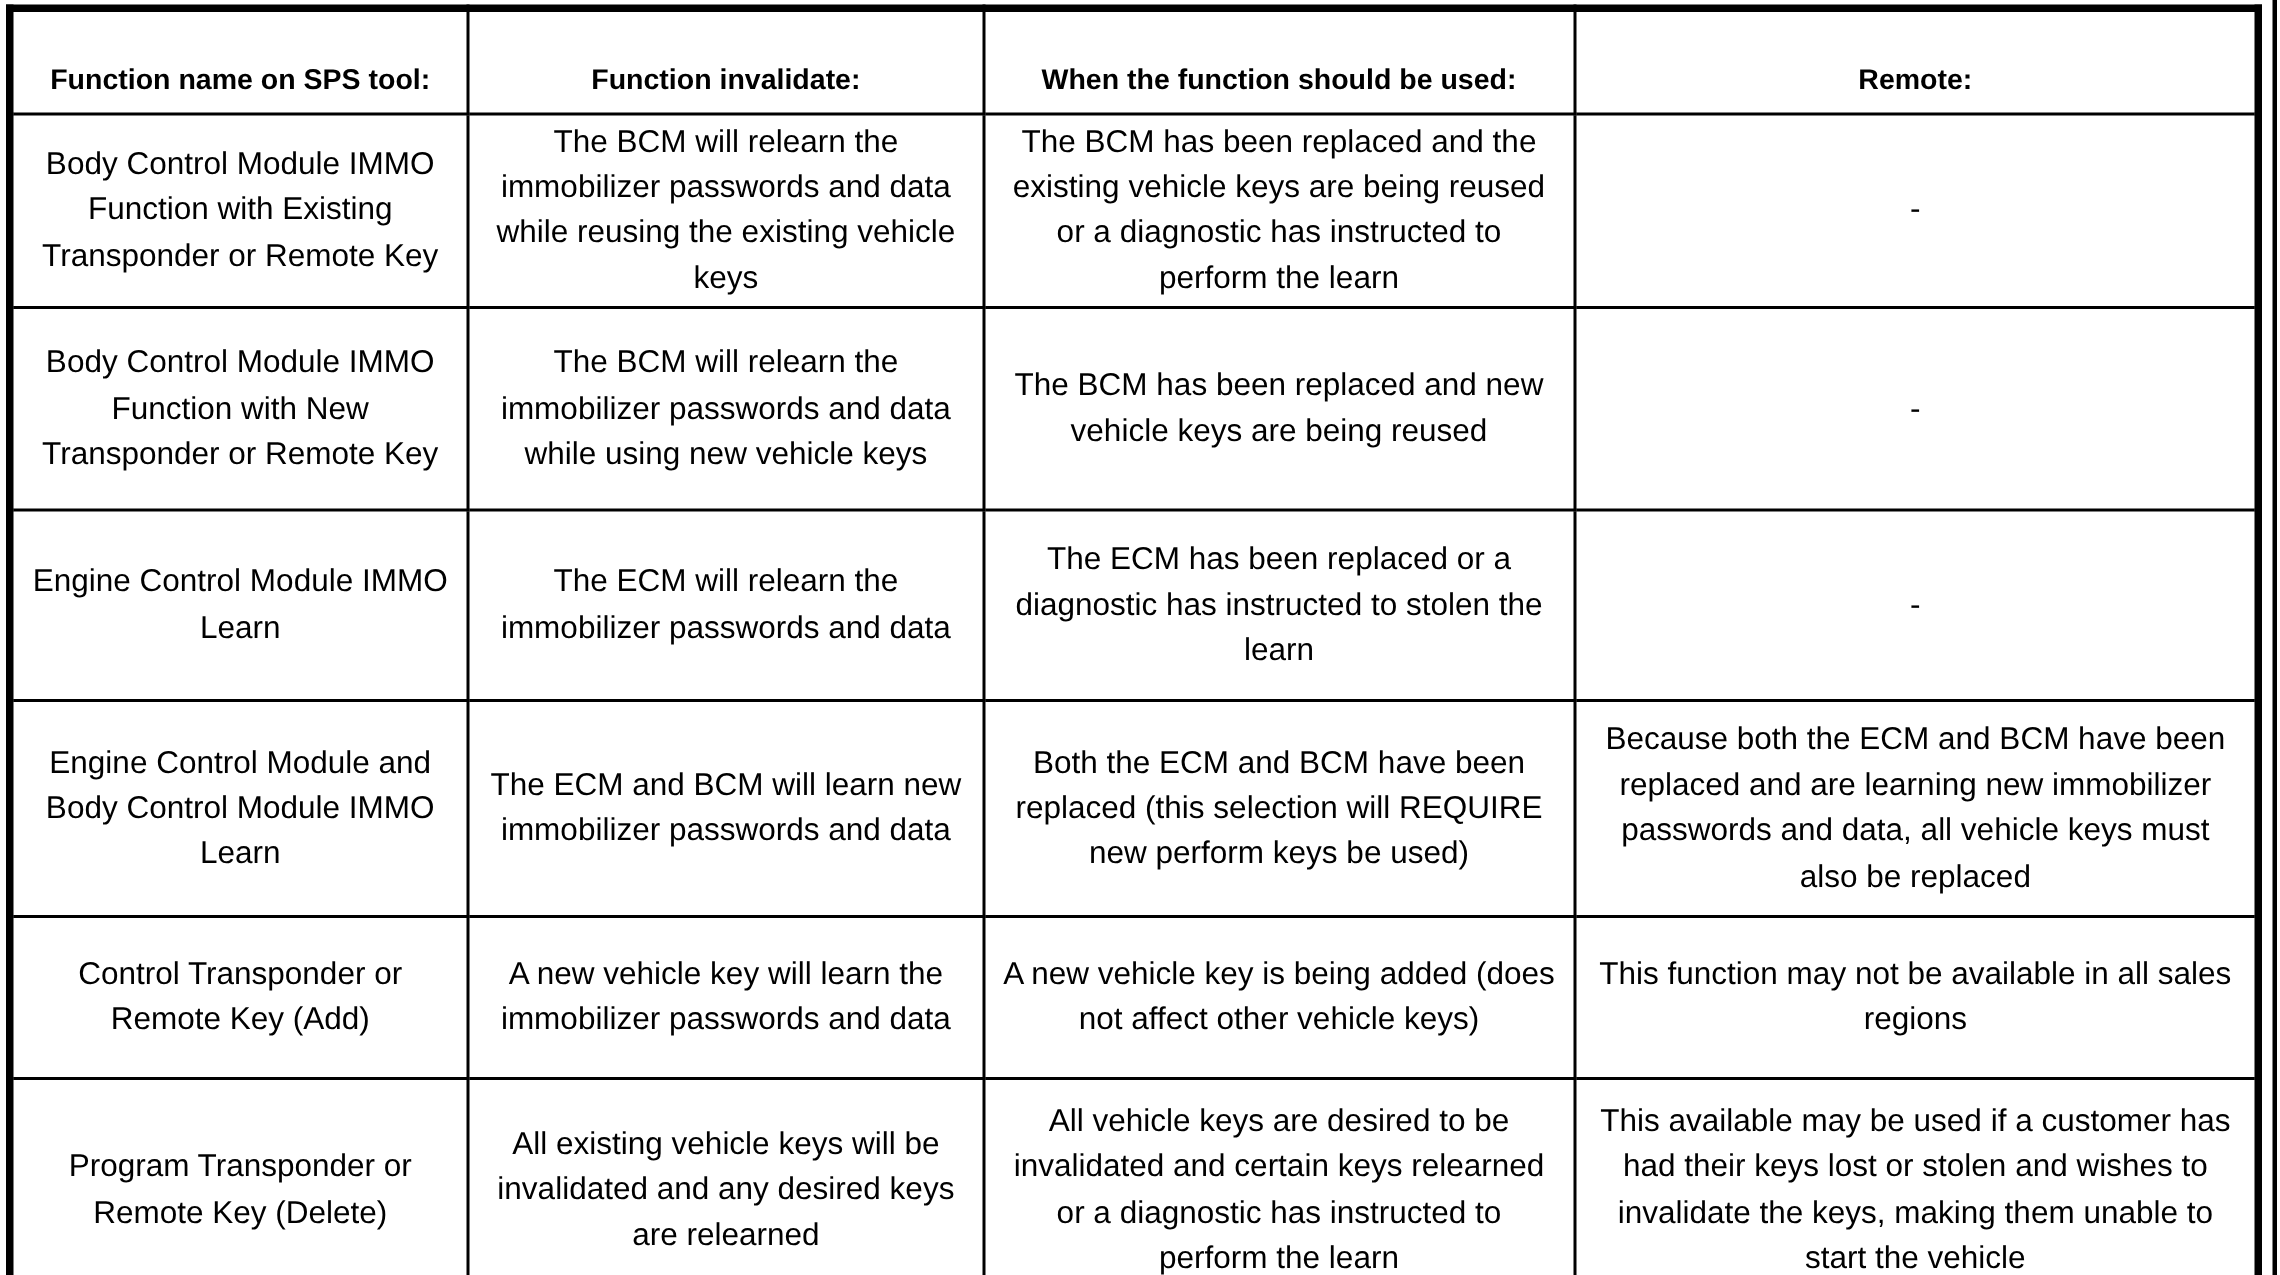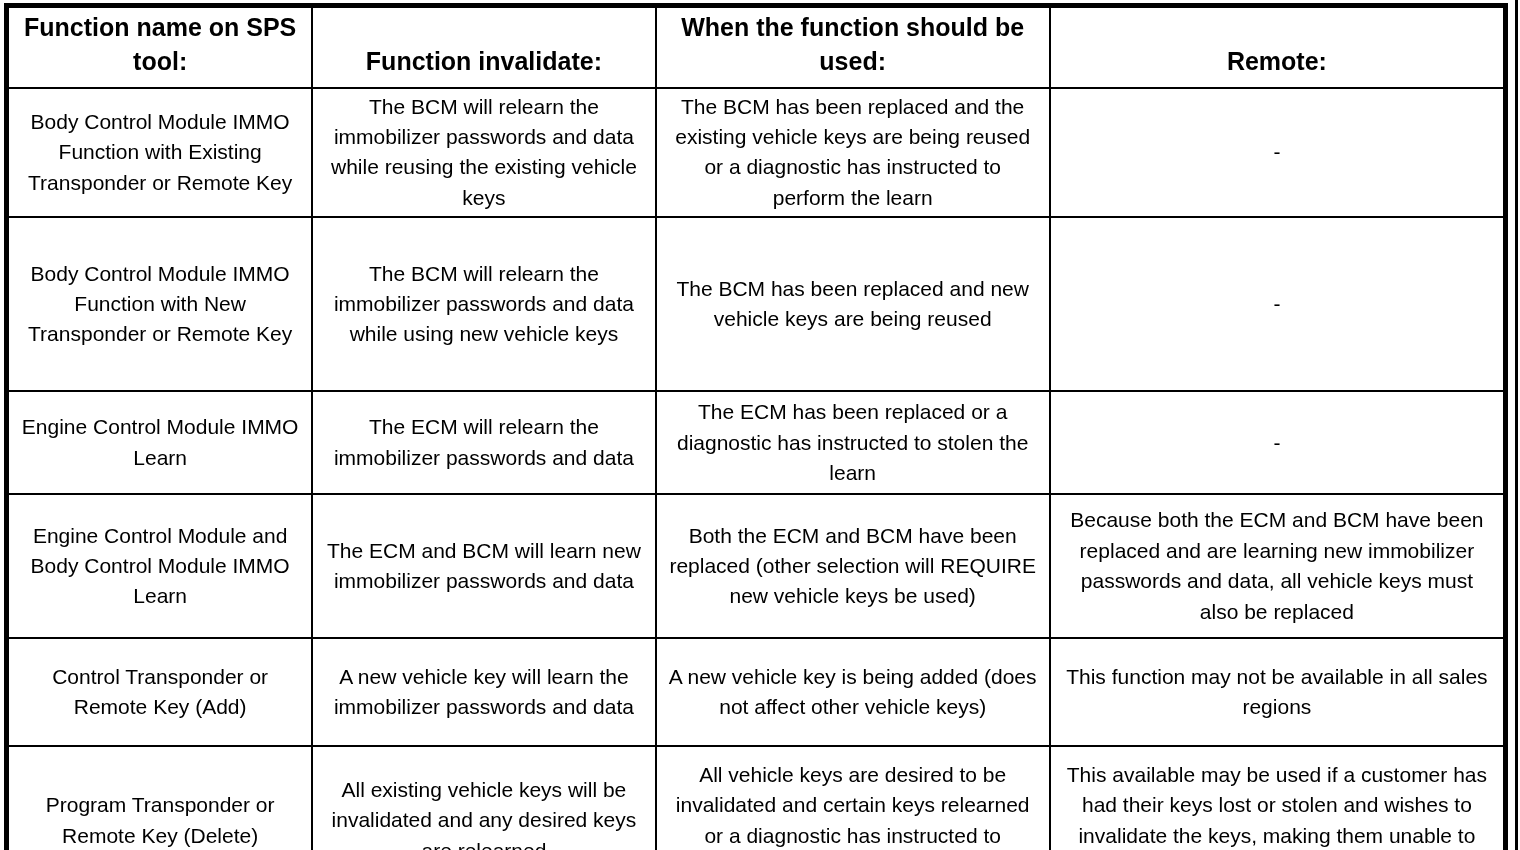--- a/index.html
+++ b/index.html
@@ -30,33 +30,33 @@
   table.sps-table th,
   table.sps-table td {
     border: 2px solid #000000;
     text-align: center;
     padding: 3px 10px;
     overflow: hidden;
   }
   table.sps-table th {
     vertical-align: bottom;
     font-weight: bold;
-    font-size: 25px;
+    font-size: 19px;
     line-height: 1.35;
     padding-bottom: 8px;
   }
   table.sps-table td {
     vertical-align: middle;
     font-size: 21px;
     line-height: 1.45;
   }
   tr.hdr-row { height: 70px; }
   tr.r1 { height: 94px; }
-  tr.r2 { height: 174px; }
-  tr.r3 { height: 103px; }
+  tr.r2 { height: 135px; }
+  tr.r3 { height: 127px; }
   tr.r4 { height: 144px; }
   tr.r5 { height: 108px; }
   tr.r6 { height: 150px; }
   .edge-line {
     position: absolute;
     top: 0;
     right: 2px;
     width: 3px;
     height: 850px;
     background: #000000;
@@ -97,21 +97,21 @@
       </tr>
       <tr class="r3">
         <td>Engine Control Module IMMO Learn</td>
         <td>The ECM will relearn the immobilizer passwords and data</td>
         <td>The ECM has been replaced or a diagnostic has instructed to stolen the learn</td>
         <td>-</td>
       </tr>
       <tr class="r4">
         <td>Engine Control Module and Body Control Module IMMO Learn</td>
         <td>The ECM and BCM will learn new immobilizer passwords and data</td>
-        <td>Both the ECM and BCM have been replaced (other selection will REQUIRE new vehicle keys be used)</td>
+        <td>Both the ECM and BCM have been replaced (this selection will REQUIRE new perform keys be used)</td>
         <td>Because both the ECM and BCM have been replaced and are learning new immobilizer passwords and data, all vehicle keys must also be replaced</td>
       </tr>
       <tr class="r5">
         <td>Control Transponder or Remote Key (Add)</td>
         <td>A new vehicle key will learn the immobilizer passwords and data</td>
         <td>A new vehicle key is being added (does not affect other vehicle keys)</td>
         <td>This function may not be available in all sales regions</td>
       </tr>
       <tr class="r6">
         <td>Program Transponder or Remote Key (Delete)</td>

